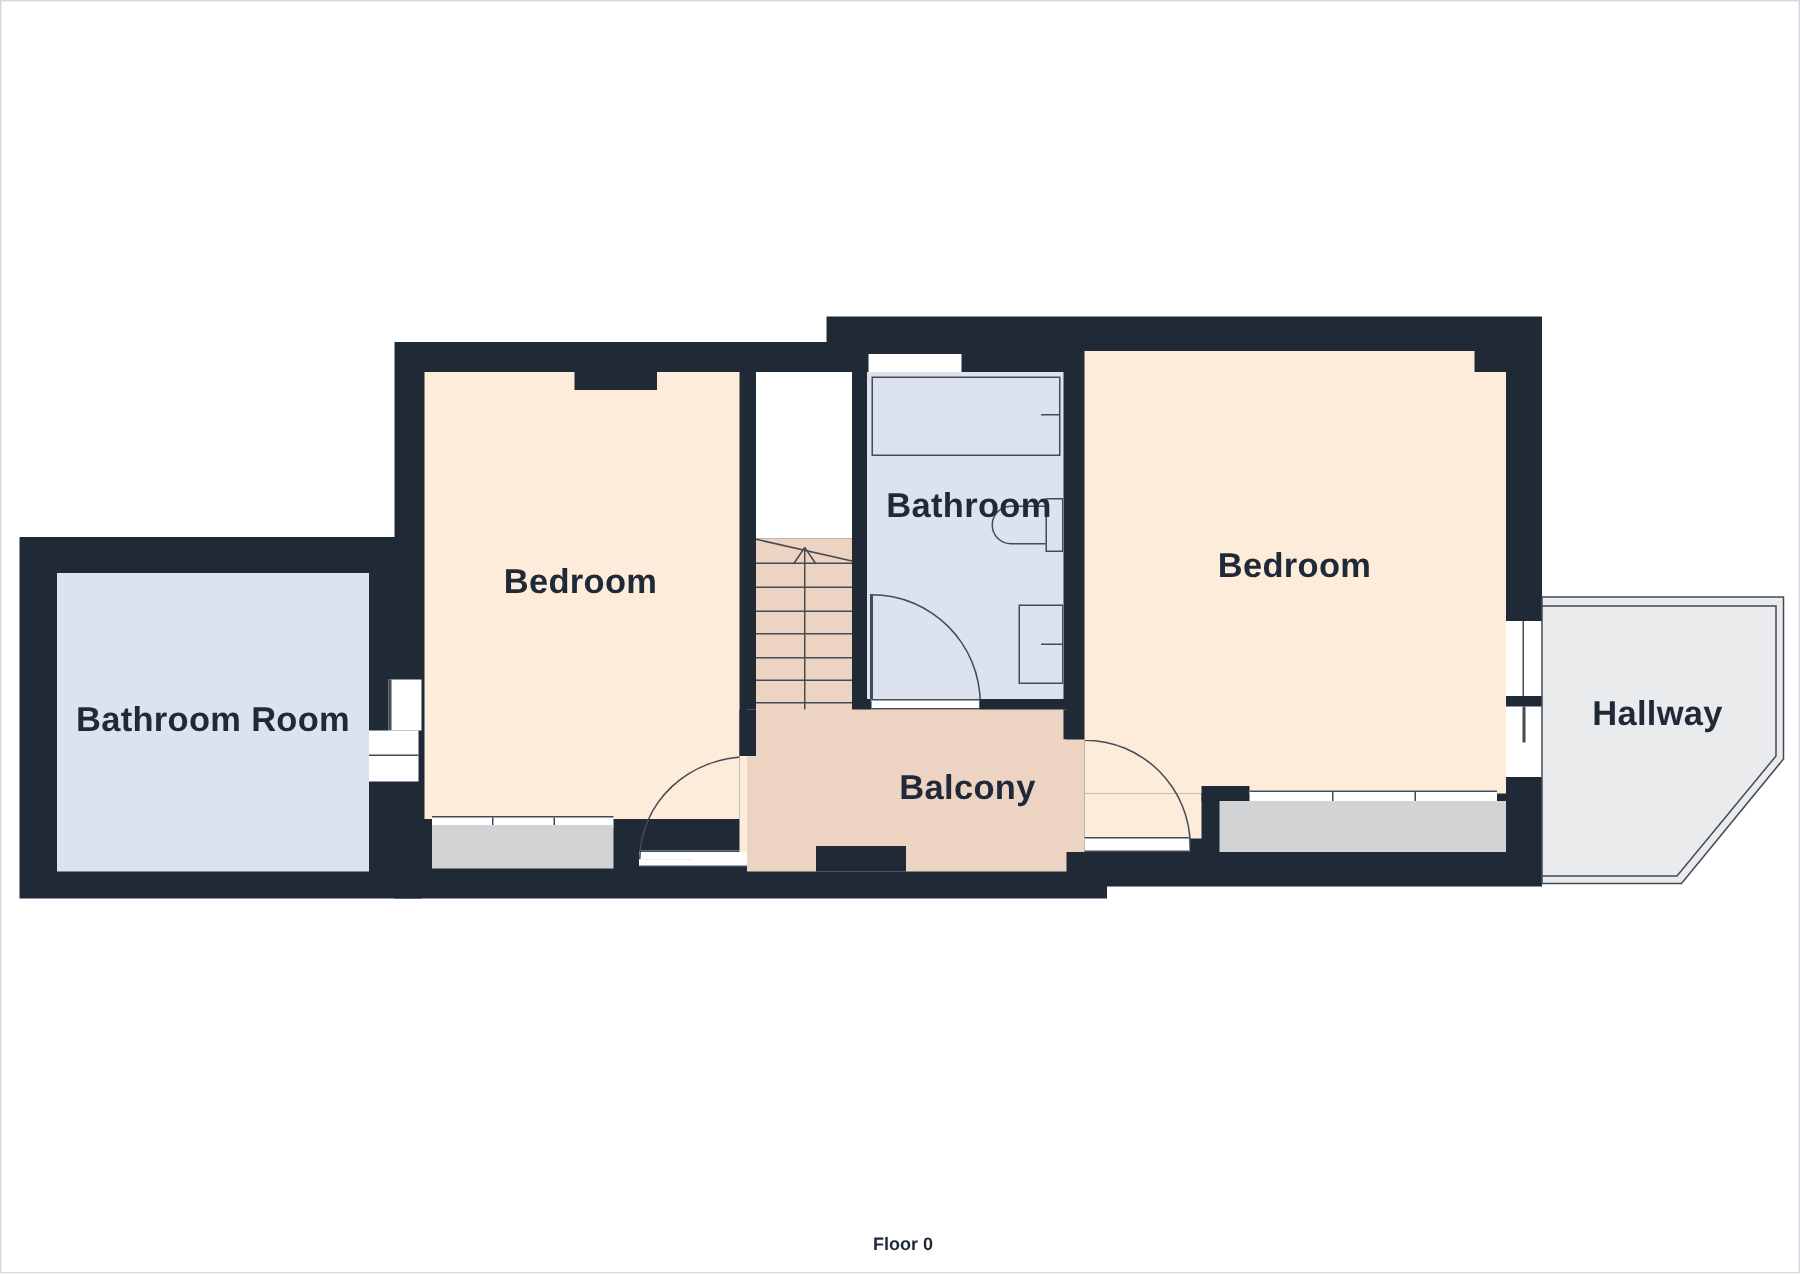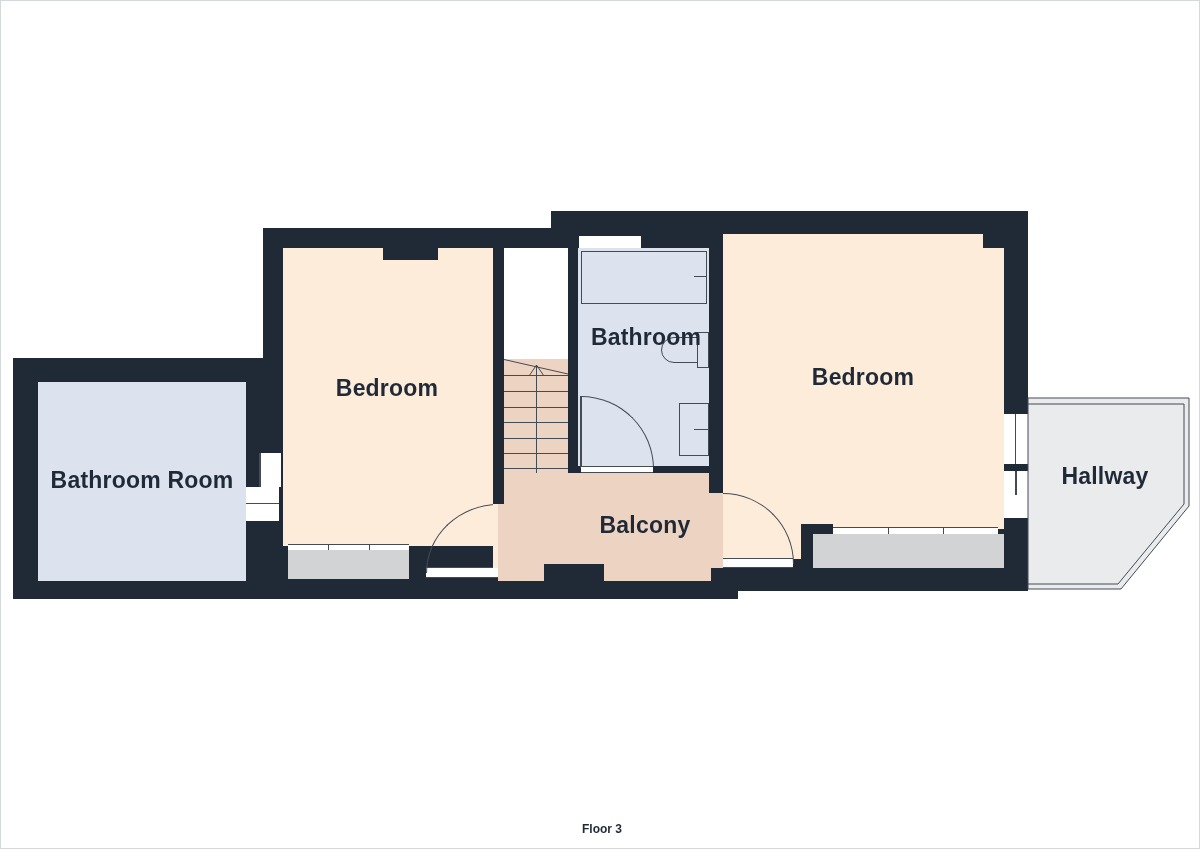--- a/index.html
+++ b/index.html
@@ -127,15 +127,15 @@
     <polygon points="1,2 162,2 162,110 94,193 1,193" style="fill:var(--balcony-floor); stroke:var(--line); stroke-width:1;"></polygon>
     <polyline points="1,8 157,8 157,108 91,188 1,188" style="fill:none; stroke:var(--line); stroke-width:1;"></polyline>
   </svg>
 
   <div class="room-label" style="left:141px;  top:479px;">Bathroom Room</div>
   <div class="room-label" style="left:386px;  top:387px;">Bedroom</div>
   <div class="room-label" style="left:645px;  top:336px;">Bathroom</div>
   <div class="room-label" style="left:644px;  top:524px;">Balcony</div>
   <div class="room-label" style="left:862px;  top:376px;">Bedroom</div>
   <div class="room-label" style="left:1104px; top:475px;">Hallway</div>
-  <div class="floor-label" style="left:601px; top:828px;">Floor 3</div>
+  <div class="floor-label" style="left:601px; top:828px;">Floor 0</div>
 
 </div>
 
 </body></html>

